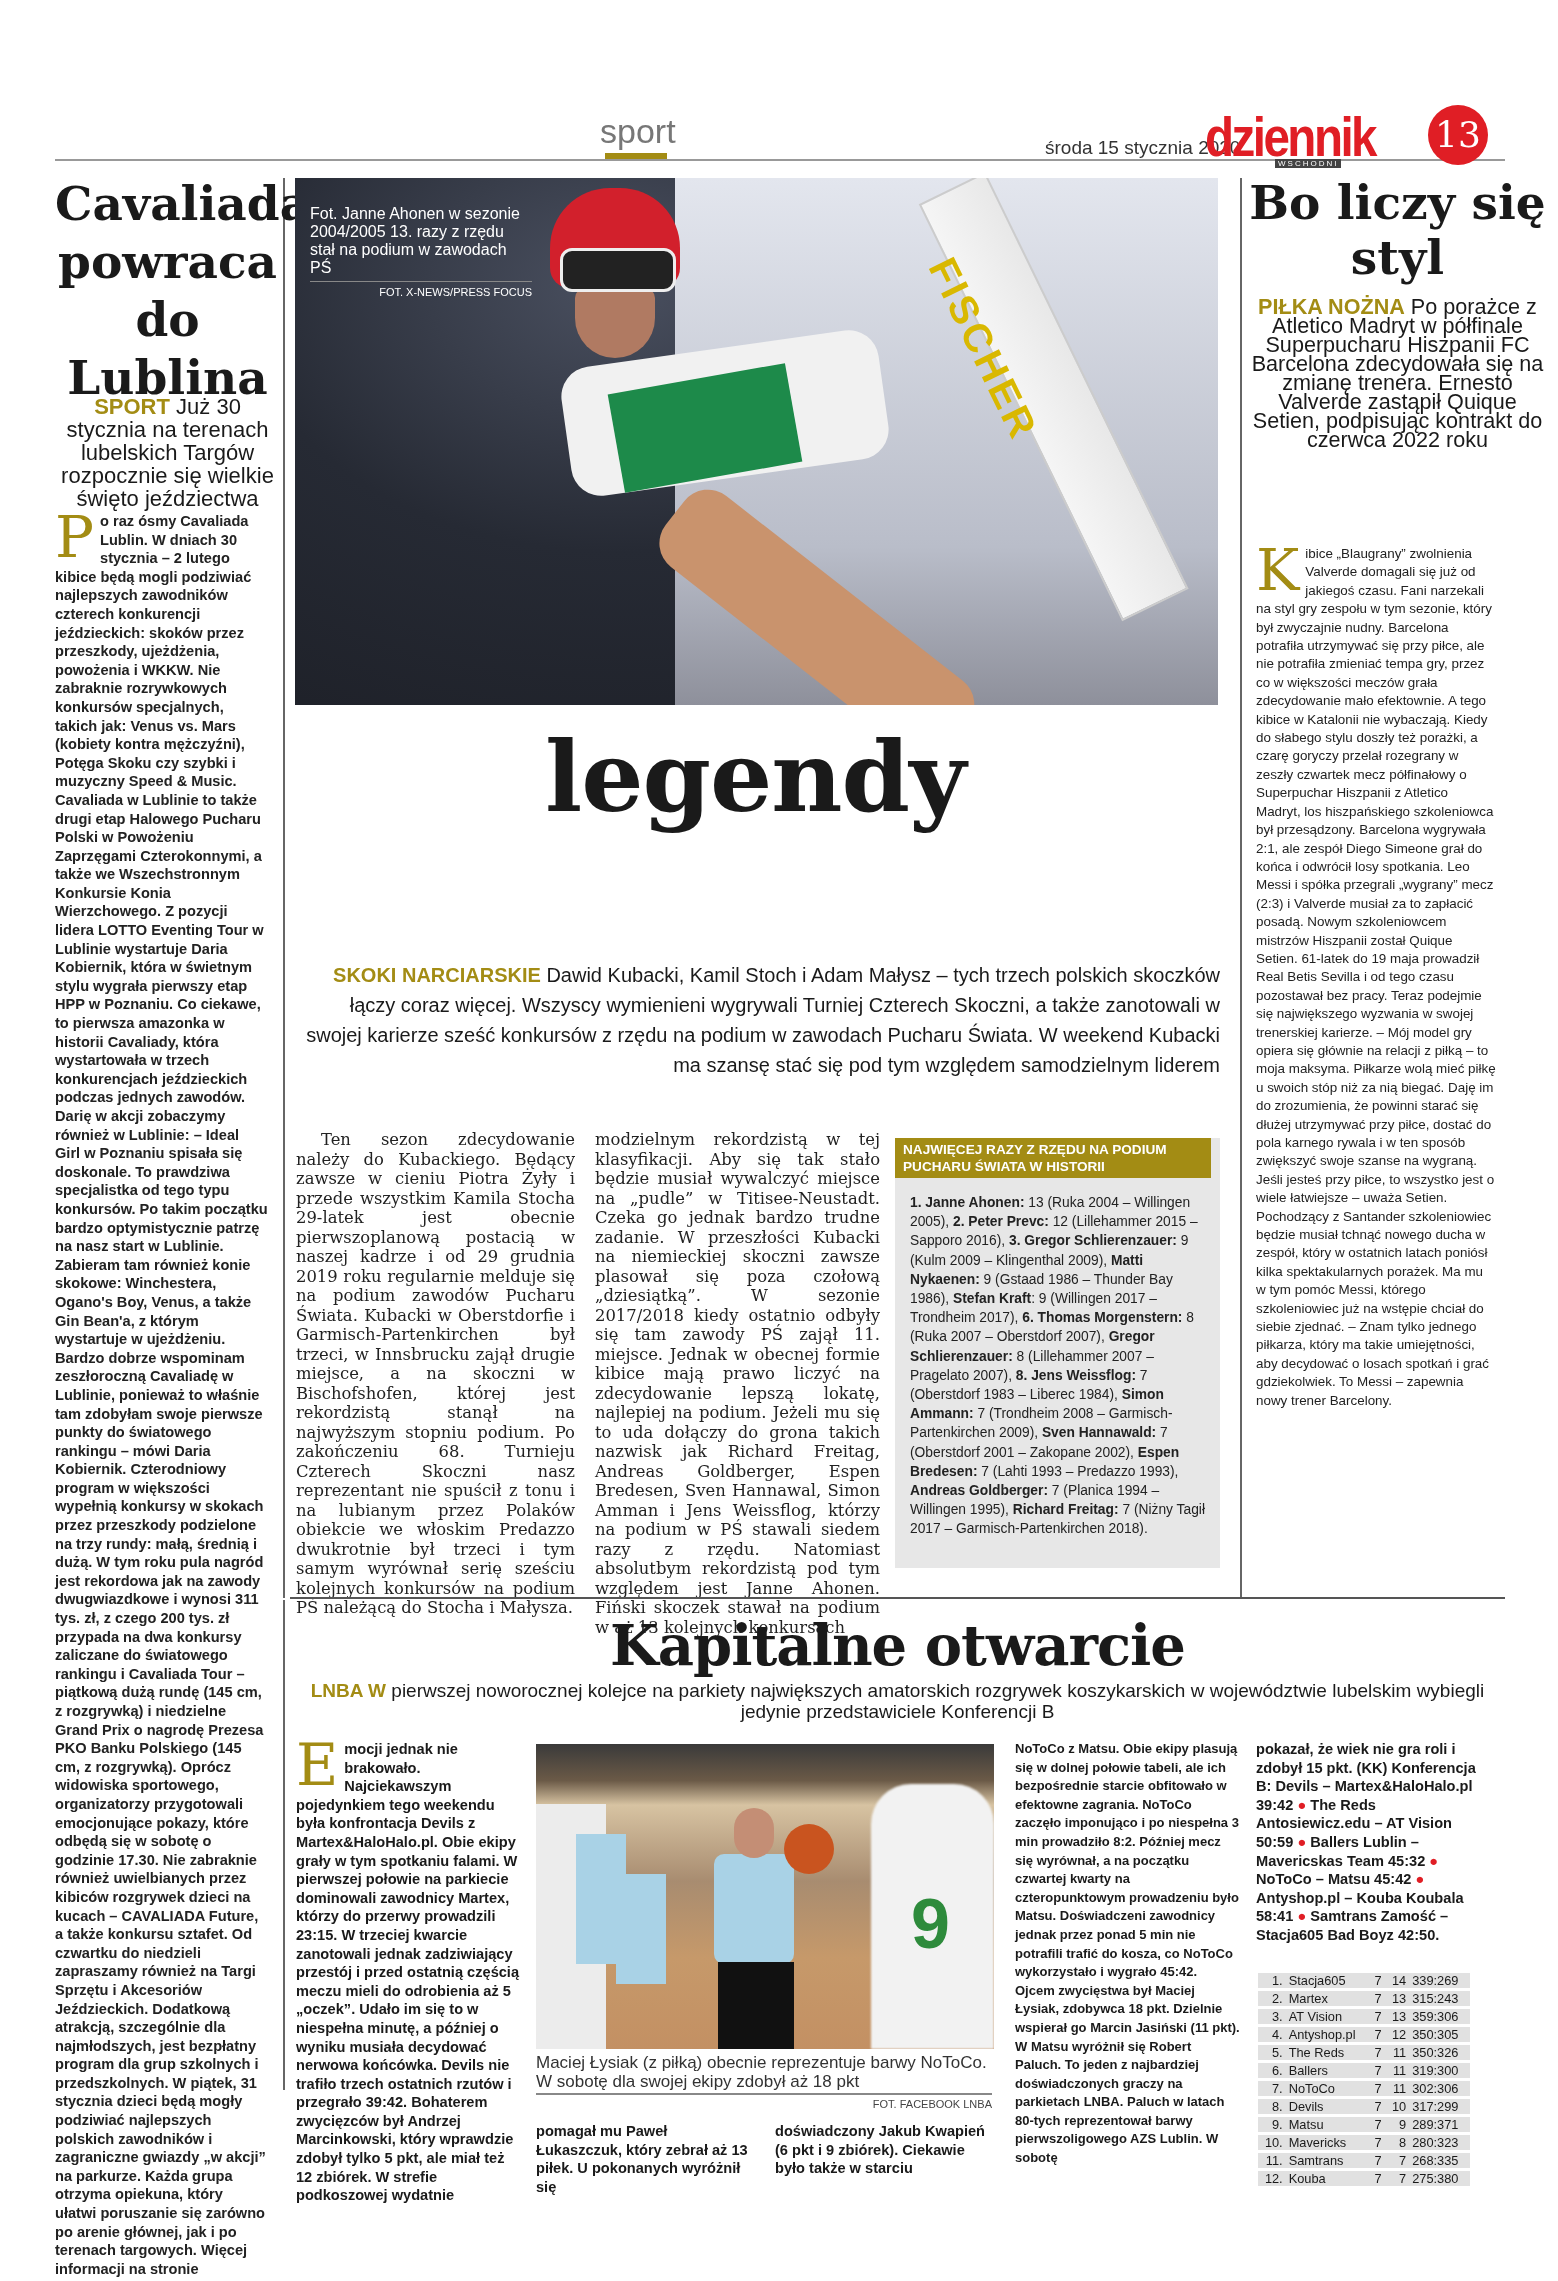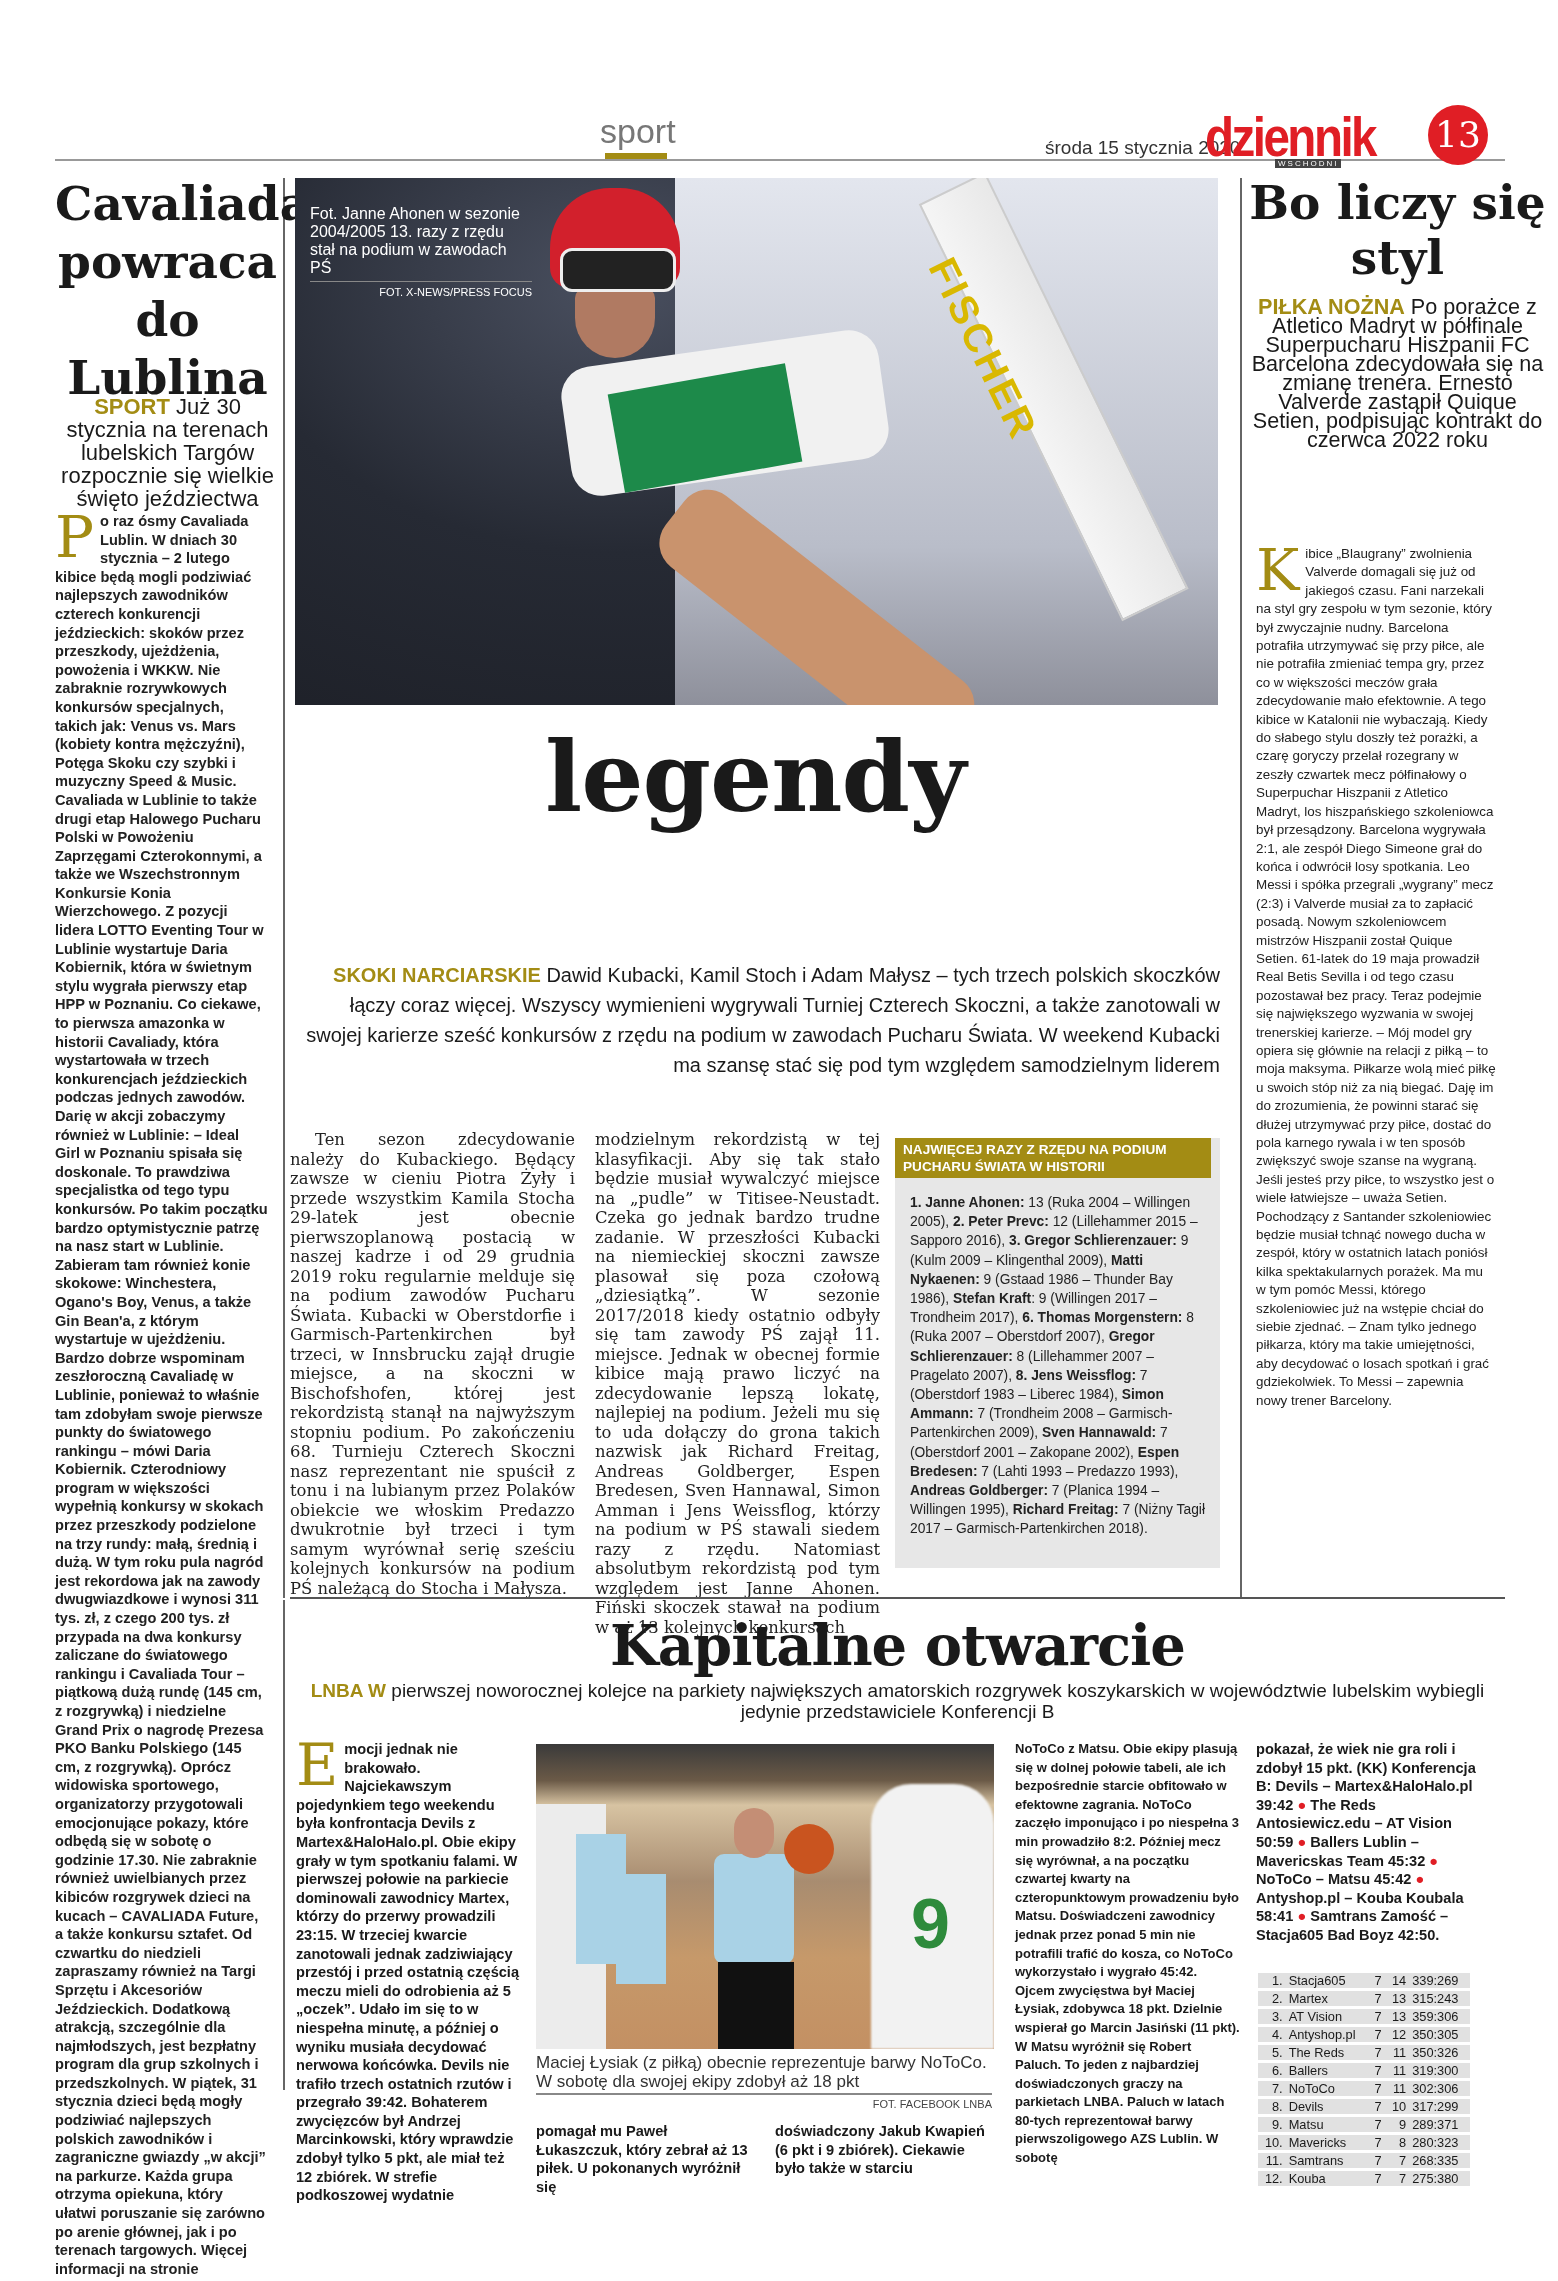--- a/index.html
+++ b/index.html
@@ -45,21 +45,21 @@
   #photo-credit { left:310px; top:286px; width:222px; text-align:right; font-size:11px; color:#fff; }
 
   
   #main-title { left:290px; top:722px; width:930px; text-align:center; font-size:98px; line-height:110px; font-weight:bold; letter-spacing:-1px; }
   #main-lead { left:290px; top:960px; width:930px; text-align:right; font-size:20px; line-height:30px; font-weight:300; }
 
   .body-serif { font-size:16.4px; line-height:19.5px; text-align:justify; color:#222; }
   #main-col1 { left:290px; top:1130px; width:285px; text-indent:0; }
   #main-col2 { left:595px; top:1130px; width:285px; }
   #main-col1 p, #main-col2 p { margin:0; }
-  #main-col1 p.ind { text-indent:25px; }
+  #main-col1 p.ind { text-indent:25px;margin-left:6px; }
 
   
   #record-box { left:895px; top:1138px; width:325px; height:430px; background:#e7e7e7; }
   #record-head { left:895px; top:1138px; width:300px; background:#a38c14; color:#fff; font-size:13.6px; font-weight:bold; line-height:17px; padding:3px 8px; }
   #record-body { left:910px; top:1193px; width:305px; font-size:13.8px; line-height:19.2px; color:#222; }
 
   
   #right-title { left:1245px; top:175px; width:305px; text-align:center; font-size:47px; line-height:55px; font-weight:bold; }
   #right-lead { left:1245px; top:297px; width:305px; text-align:center; font-size:21.6px; line-height:19px; font-weight:300; }
   #right-body { left:1256px; top:545px; width:240px; font-size:13.4px; line-height:18.4px; color:#222; }

